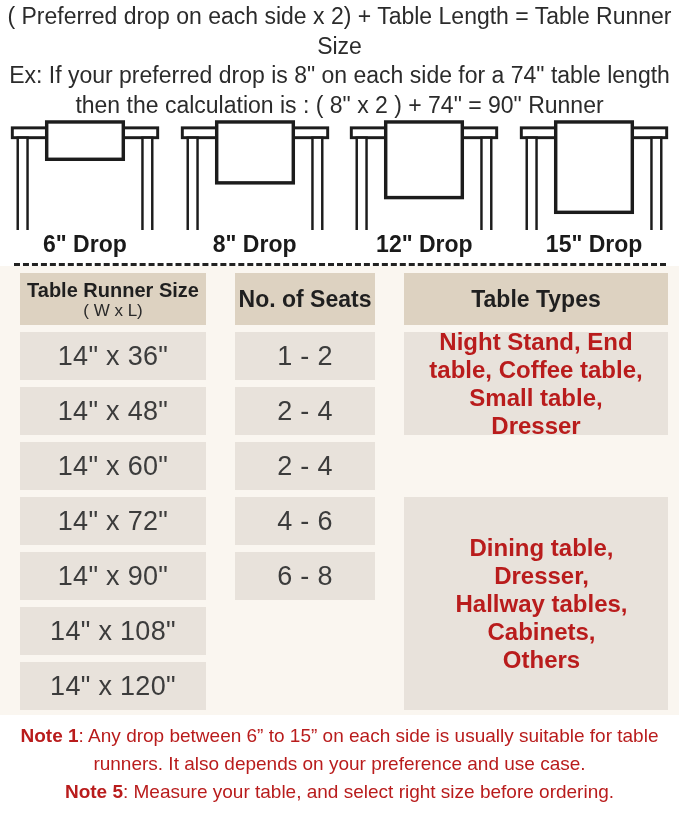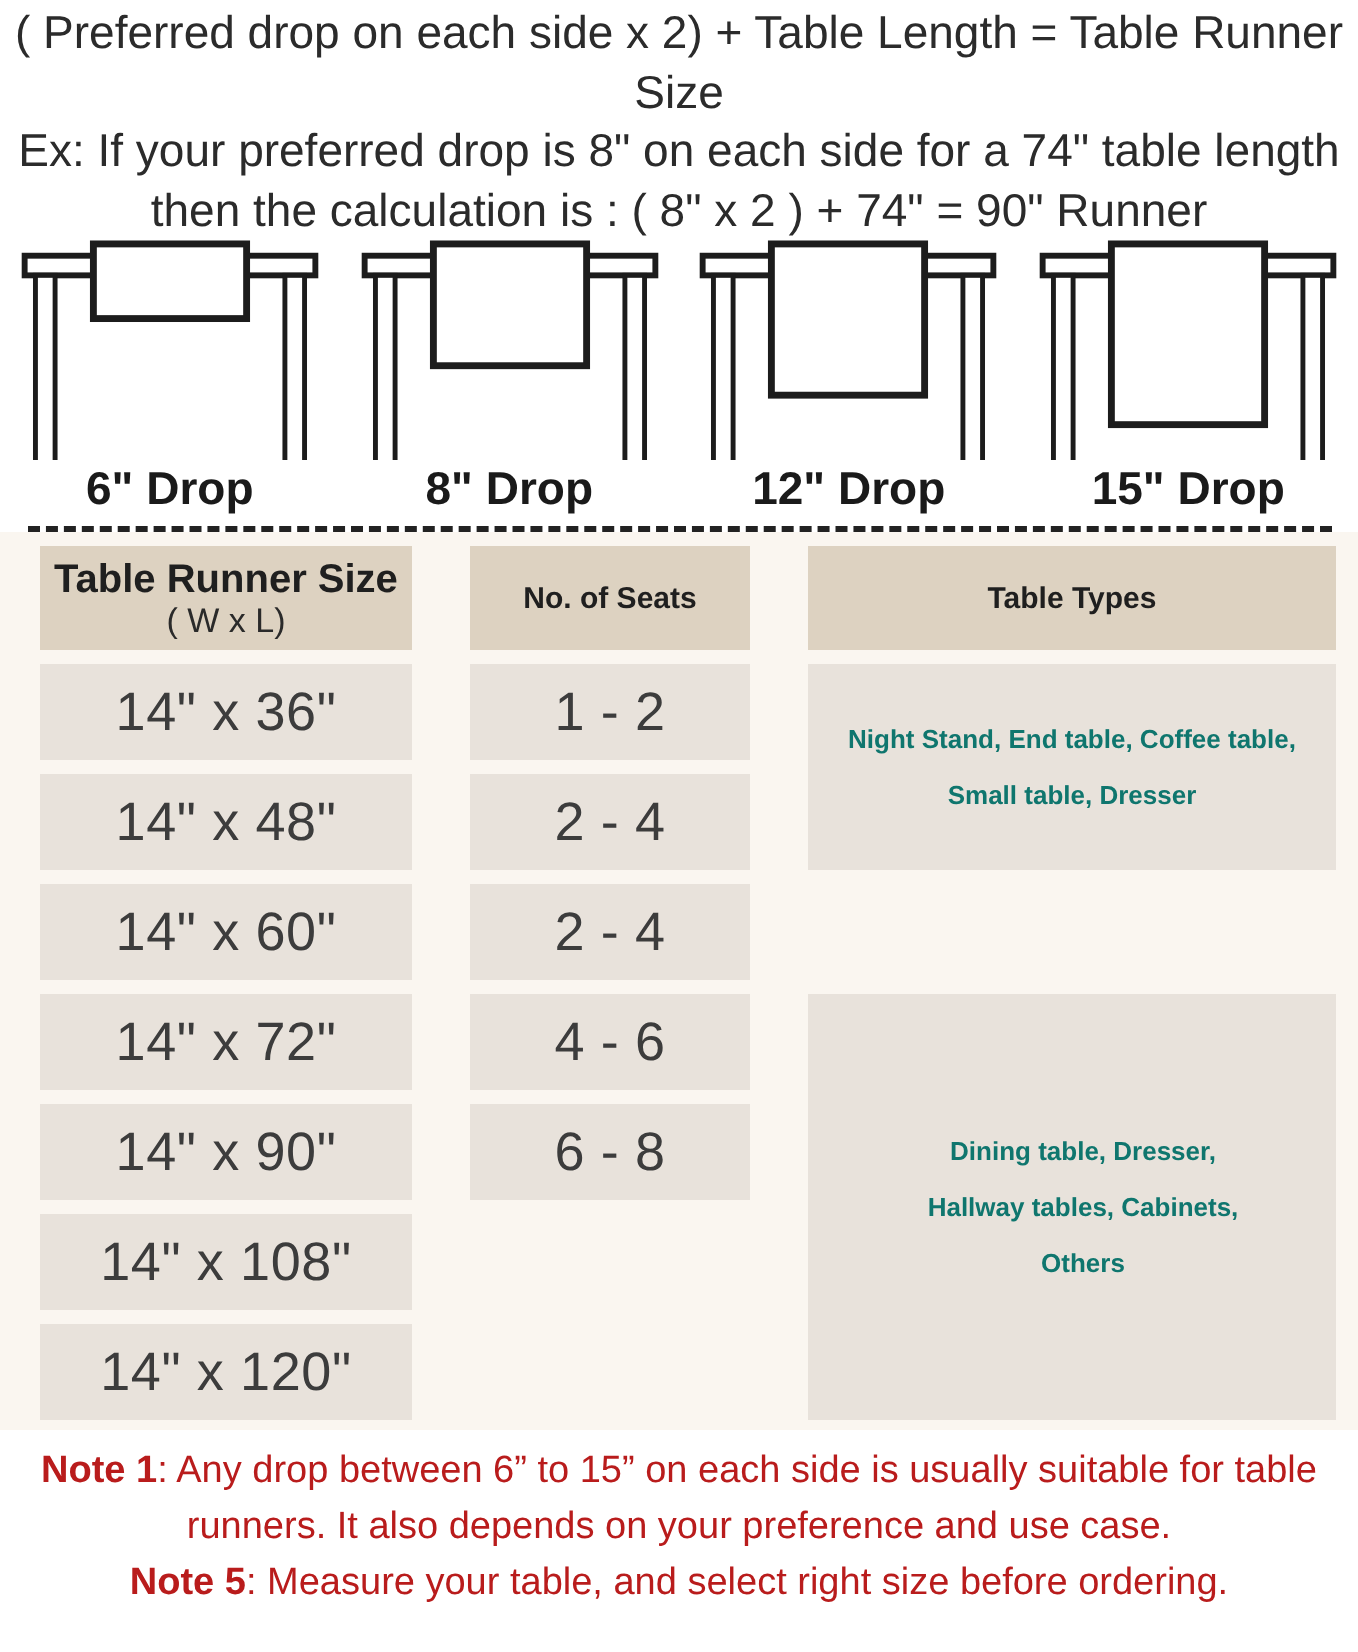--- a/index.html
+++ b/index.html
@@ -32,23 +32,23 @@
   .head { background:#ddd2c1; }
   .data { background:#e8e2db; }
   .col1 { grid-column:1; } .col2 { grid-column:2; } .col3 { grid-column:3; }
   .rh { grid-row:1; } .r1 { grid-row:2; } .r2 { grid-row:3; } .r3 { grid-row:4; }
   .r4 { grid-row:5; } .r5 { grid-row:6; } .r6 { grid-row:7; } .r7 { grid-row:8; }
   .tg0 { grid-column:3; grid-row:2/4; }
   .tg1 { grid-column:3; grid-row:4/5; }
   .tg2 { grid-column:3; grid-row:5/9;padding-left:11px; }
   .head-line1 { font-size:20px; font-weight:bold; line-height:22px; }
   .head-line2 { font-size:17px; line-height:19px; color:#2a2a2a; }
-  .head-big { font-size:15px; font-weight:bold; }
+  .head-big { font-size:23px; font-weight:bold; }
   .val { font-size:27px; color:#3c3c3c; letter-spacing:0.3px; }
-  .types-text { font-size:13px; font-weight:bold; line-height:28px; color:#0f766e; }
+  .types-text { font-size:24px; font-weight:bold; line-height:28px; color:#b91c1c; }
   .tg0 .types-text { max-width:228px; }
   .tg1 .types-text { max-width:240px; }
   .tg2 .types-text { max-width:178px; }
 
   
   .notes { text-align:center; padding:7px 6px 0; }
   .notes p { font-size:19px; line-height:28px; color:#b91c1c; }
   .notes .note-label { font-weight:bold; }
 
   svg rect { fill:#ffffff; stroke:#1c1c1c; }

